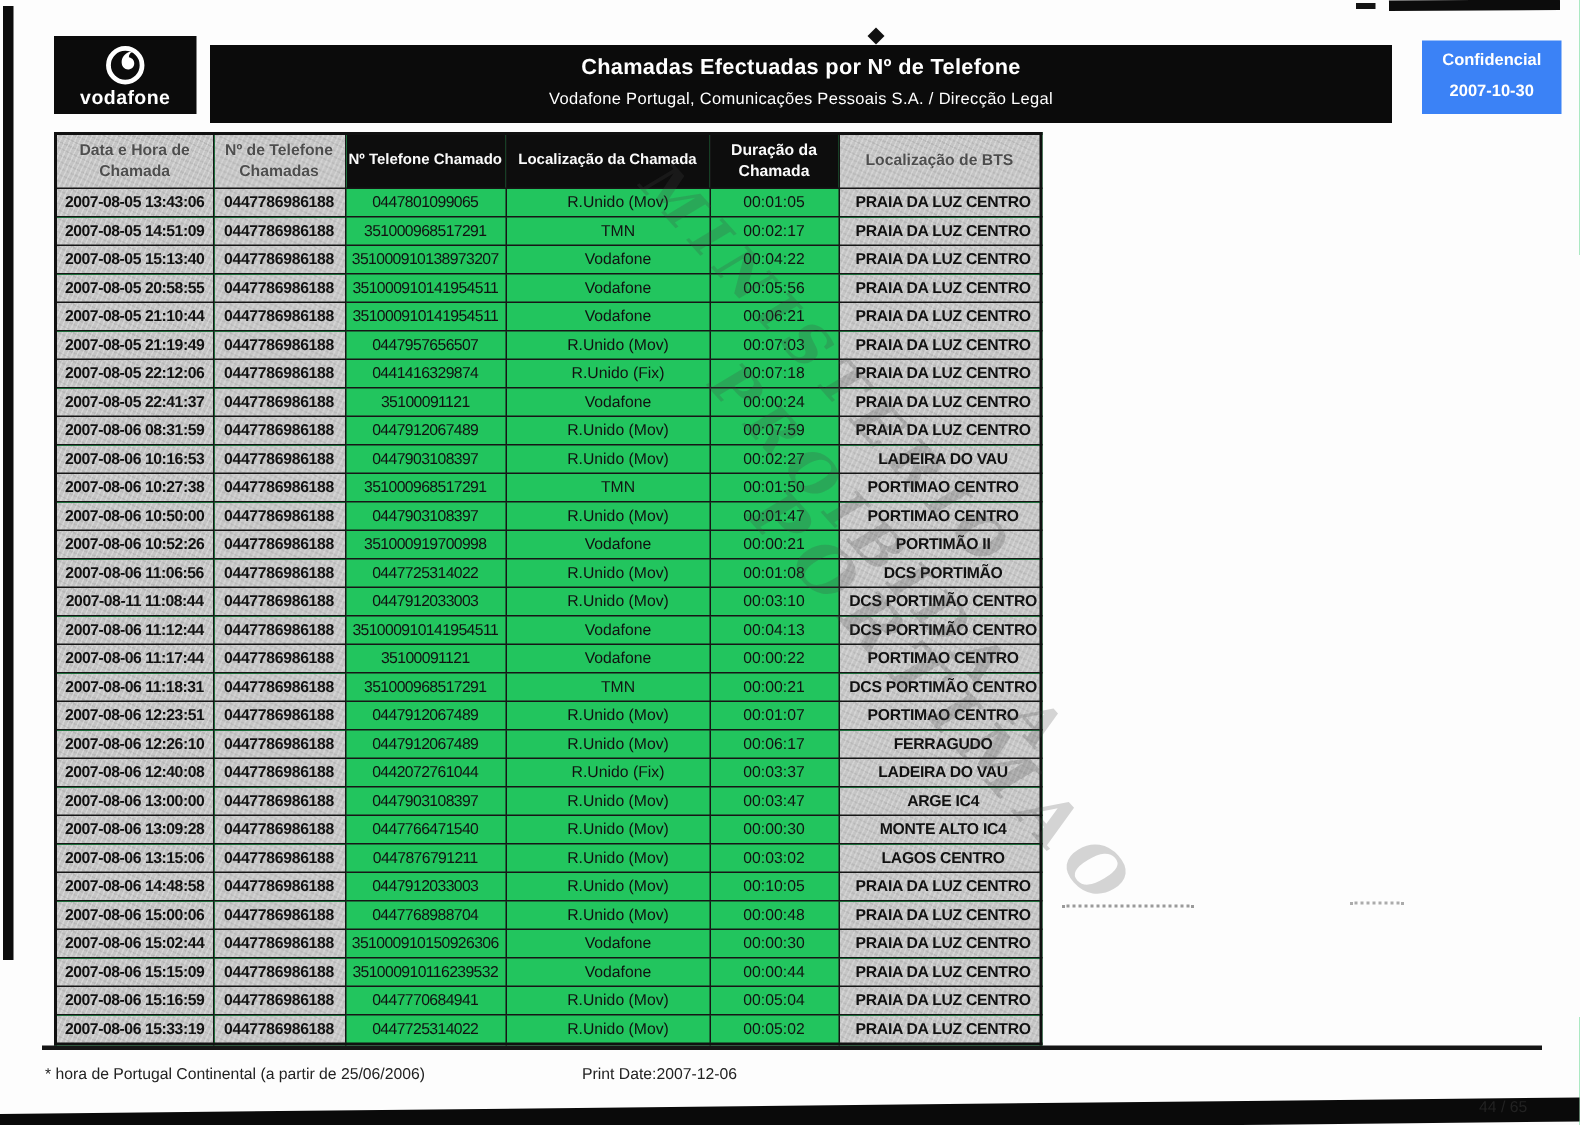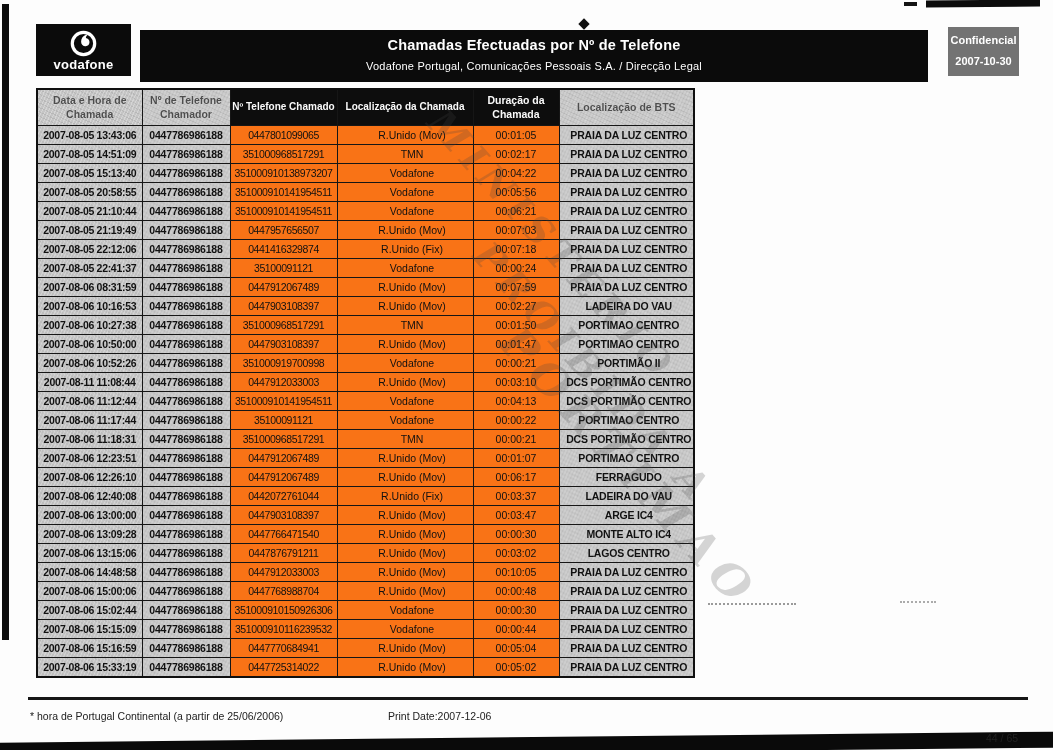--- a/index.html
+++ b/index.html
@@ -24,41 +24,41 @@
     display:flex; flex-direction:column; align-items:center; justify-content:center; gap:1px;
   }
   .logo-word { color:#fff; font-size:13px; font-weight:bold; letter-spacing:.3px; line-height:1; }
   .title-bar {
     position:absolute; left:140px; top:30px; width:788px; height:52px; background:#0b0b0b;
     color:#fff; text-align:center;
   }
   .title    { font-size:14.5px; font-weight:bold; padding-top:7px; letter-spacing:.2px; }
   .subtitle { font-size:11px; padding-top:7px; letter-spacing:.2px; }
   .conf-box {
-    position:absolute; left:948px; top:27px; width:71px; height:49px; background:#737373;
+    position:absolute; left:948px; top:27px; width:93px; height:49px; background:#3b82f6;
     color:#fff; text-align:center; font-size:11px; font-weight:bold;
   }
   .conf-box .line1 { display:block; padding-top:7px; }
   .conf-box .line2 { display:block; padding-top:9px; }
 
   
   .wm {
     position:absolute; z-index:5; pointer-events:none; white-space:nowrap;
     font-family:"DejaVu Serif", serif; font-style:italic; font-weight:bold;
     color:rgba(70,70,70,.22); transform-origin:0 0; letter-spacing:7px;
   }
   .wm1 { left:452px; top:100px; font-size:38px; transform:rotate(48deg); }
   .wm2 { left:498px; top:233px; font-size:38px; transform:rotate(48deg); }
   .wm3 { left:528px; top:316px; font-size:45px; transform:rotate(48deg); letter-spacing:9px; }
 
   
   table.call-table {
     position:absolute; left:36px; top:88px; z-index:2;
     border-collapse:collapse; table-layout:fixed;
-    border:2px solid #101010; background:#f97316;
+    border:2px solid #101010; background:#22c55e;
   }
   .call-table th, .call-table td {
     border:1px solid #161616; padding:0; overflow:hidden;
   }
   .call-table thead th { height:35px; font-size:10.5px; text-align:center; vertical-align:middle; line-height:1.25; }
   .call-table thead th.dark  { background:#0d0d0d; color:#fafafa; font-weight:bold; }
   .call-table thead th:nth-child(3), .call-table thead th:nth-child(4) { white-space:nowrap; font-size:10px; }
   .call-table thead th.shade { color:#4d4d4d; font-weight:bold; text-shadow:0 0 1px rgba(255,255,255,.6); }
   .shade {
     background-color:#c5c5c5;
@@ -117,21 +117,21 @@
         <col style="width: 105px;">
         <col style="width: 88px;">
         <col style="width: 107px;">
         <col style="width: 136px;">
         <col style="width: 86px;">
         <col style="width: 135px;">
       </colgroup>
     <thead>
         <tr>
           <th class="shade">Data e Hora de Chamada</th>
-          <th class="shade">Nº de Telefone Chamador</th>
+          <th class="shade">Nº de Telefone Chamadas</th>
           <th class="dark">Nº Telefone Chamado</th>
           <th class="dark">Localização da Chamada</th>
           <th class="dark">Duração da Chamada</th>
           <th class="shade">Localização de BTS</th>
         </tr>
       </thead>
     <tbody>
         <tr>
           <td class="col-date shade">2007-08-05 13:43:06</td>
           <td class="col-caller shade">0447786986188</td>
@@ -228,20 +228,28 @@
           <td class="col-dur">00:01:47</td>
           <td class="col-bts shade">PORTIMAO CENTRO</td>
         </tr>
         <tr>
           <td class="col-date shade">2007-08-06 10:52:26</td>
           <td class="col-caller shade">0447786986188</td>
           <td class="col-called">351000919700998</td>
           <td class="col-loc">Vodafone</td>
           <td class="col-dur">00:00:21</td>
           <td class="col-bts shade">PORTIMÃO II</td>
+        </tr>
+        <tr>
+          <td class="col-date shade">2007-08-06 11:06:56</td>
+          <td class="col-caller shade">0447786986188</td>
+          <td class="col-called">0447725314022</td>
+          <td class="col-loc">R.Unido (Mov)</td>
+          <td class="col-dur">00:01:08</td>
+          <td class="col-bts shade">DCS PORTIMÃO</td>
         </tr>
         <tr>
           <td class="col-date shade">2007-08-11 11:08:44</td>
           <td class="col-caller shade">0447786986188</td>
           <td class="col-called">0447912033003</td>
           <td class="col-loc">R.Unido (Mov)</td>
           <td class="col-dur">00:03:10</td>
           <td class="col-bts shade">DCS PORTIMÃO CENTRO</td>
         </tr>
         <tr>

